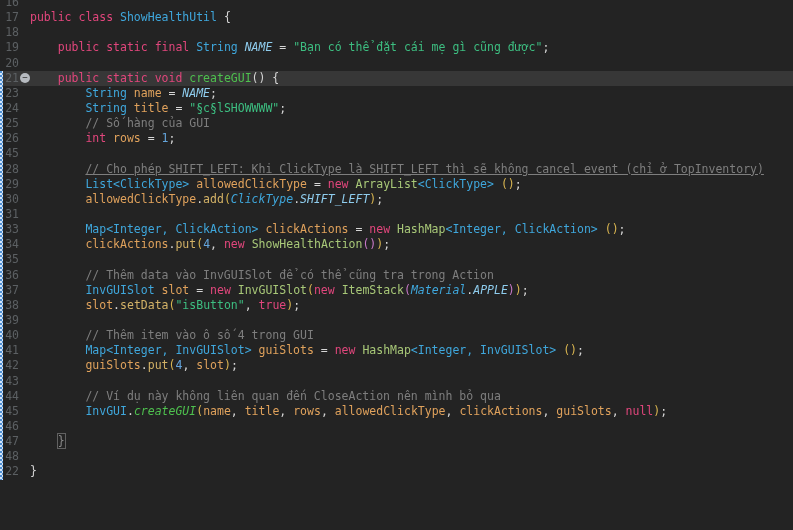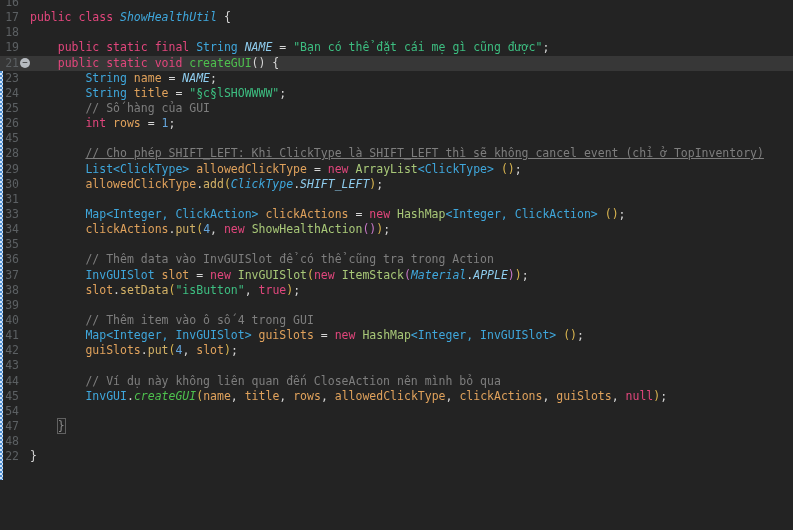--- a/index.html
+++ b/index.html
@@ -33,23 +33,24 @@
     background-size:4px 4px;
   }
 </style>
 </head>
 <body>
 
 <div class="editor">
   <div class="change-bar" style="top: 70.7143px; height: 408.857px;"></div>
   <div class="lines">
       <div class="line"><div class="gutter"><span class="num">16</span></div><div class="code"></div></div>
-      <div class="line"><div class="gutter"><span class="num">17</span></div><div class="code"><span class="tok" style="color: rgb(225, 70, 124);">public class </span><span class="tok" style="color: rgb(63, 167, 220); font-style: italic;">ShowHealthUtil</span><span class="tok" style="color: rgb(214, 214, 214);"> {</span></div></div>
+      <div class="line"><div class="gutter"><span class="num">17</span></div><div class="code"><span class="tok" style="color: rgb(225, 70, 124);">public class </span><span class="tok" style="color: rgb(63, 167, 220);">ShowHealthUtil</span><span class="tok" style="color: rgb(214, 214, 214);"> {</span></div></div>
       <div class="line"><div class="gutter"><span class="num">18</span></div><div class="code"></div></div>
       <div class="line"><div class="gutter"><span class="num">19</span></div><div class="code"><span class="tok" style="color: rgb(214, 214, 214);">    </span><span class="tok" style="color: rgb(225, 70, 124);">public static final </span><span class="tok" style="color: rgb(63, 167, 220);">String </span><span class="tok it" style="color: rgb(143, 205, 238);">NAME</span><span class="tok" style="color: rgb(214, 214, 214);"> = </span><span class="tok" style="color: rgb(61, 190, 129);">"Bạn có thể đặt cái mẹ gì cũng được"</span><span class="tok" style="color: rgb(214, 214, 214);">;</span></div></div>
+      <div class="line"><div class="gutter"><span class="num">20</span></div><div class="code"></div></div>
       <div class="line hl"><div class="gutter"><span class="num">21</span><span class="fold">−</span></div><div class="code"><span class="tok" style="color: rgb(214, 214, 214);">    </span><span class="tok" style="color: rgb(225, 70, 124);">public static void </span><span class="tok" style="color: rgb(78, 192, 78);">createGUI</span><span class="tok" style="color: rgb(214, 214, 214);">() {</span></div></div>
       <div class="line"><div class="gutter"><span class="num">23</span></div><div class="code"><span class="tok" style="color: rgb(214, 214, 214);">        </span><span class="tok" style="color: rgb(63, 167, 220);">String </span><span class="tok" style="color: rgb(224, 162, 92);">name</span><span class="tok" style="color: rgb(214, 214, 214);"> = </span><span class="tok it" style="color: rgb(143, 205, 238);">NAME</span><span class="tok" style="color: rgb(214, 214, 214);">;</span></div></div>
       <div class="line"><div class="gutter"><span class="num">24</span></div><div class="code"><span class="tok" style="color: rgb(214, 214, 214);">        </span><span class="tok" style="color: rgb(63, 167, 220);">String </span><span class="tok" style="color: rgb(224, 162, 92);">title</span><span class="tok" style="color: rgb(214, 214, 214);"> = </span><span class="tok" style="color: rgb(61, 190, 129);">"§c§lSHOWWWW"</span><span class="tok" style="color: rgb(214, 214, 214);">;</span></div></div>
       <div class="line"><div class="gutter"><span class="num">25</span></div><div class="code"><span class="tok" style="color: rgb(214, 214, 214);">        </span><span class="tok" style="color: rgb(126, 126, 126);">// Số hàng của GUI</span></div></div>
       <div class="line"><div class="gutter"><span class="num">26</span></div><div class="code"><span class="tok" style="color: rgb(214, 214, 214);">        </span><span class="tok" style="color: rgb(225, 70, 124);">int </span><span class="tok" style="color: rgb(224, 162, 92);">rows</span><span class="tok" style="color: rgb(214, 214, 214);"> = </span><span class="tok" style="color: rgb(100, 165, 220);">1</span><span class="tok" style="color: rgb(214, 214, 214);">;</span></div></div>
       <div class="line"><div class="gutter"><span class="num">45</span></div><div class="code"></div></div>
       <div class="line"><div class="gutter"><span class="num">28</span></div><div class="code"><span class="tok" style="color: rgb(214, 214, 214);">        </span><span class="tok" style="color: rgb(126, 126, 126); text-decoration: underline;">// Cho phép SHIFT_LEFT: Khi ClickType là SHIFT_LEFT thì sẽ không cancel event (chỉ ở TopInventory)</span></div></div>
       <div class="line"><div class="gutter"><span class="num">29</span></div><div class="code"><span class="tok" style="color: rgb(214, 214, 214);">        </span><span class="tok" style="color: rgb(63, 167, 220);">List&lt;ClickType&gt;</span><span class="tok" style="color: rgb(214, 214, 214);"> </span><span class="tok" style="color: rgb(224, 162, 92);">allowedClickType</span><span class="tok" style="color: rgb(214, 214, 214);"> = </span><span class="tok" style="color: rgb(225, 70, 124);">new </span><span class="tok" style="color: rgb(168, 200, 120);">ArrayList</span><span class="tok" style="color: rgb(63, 167, 220);">&lt;ClickType&gt;</span><span class="tok" style="color: rgb(214, 214, 214);"> </span><span class="tok" style="color: rgb(217, 181, 80);">()</span><span class="tok" style="color: rgb(214, 214, 214);">;</span></div></div>
       <div class="line"><div class="gutter"><span class="num">30</span></div><div class="code"><span class="tok" style="color: rgb(214, 214, 214);">        </span><span class="tok" style="color: rgb(224, 162, 92);">allowedClickType</span><span class="tok" style="color: rgb(214, 214, 214);">.</span><span class="tok" style="color: rgb(211, 178, 103);">add</span><span class="tok" style="color: rgb(217, 181, 80);">(</span><span class="tok it" style="color: rgb(63, 167, 220);">ClickType</span><span class="tok" style="color: rgb(214, 214, 214);">.</span><span class="tok it" style="color: rgb(143, 205, 238);">SHIFT_LEFT</span><span class="tok" style="color: rgb(217, 181, 80);">)</span><span class="tok" style="color: rgb(214, 214, 214);">;</span></div></div>
       <div class="line"><div class="gutter"><span class="num">31</span></div><div class="code"></div></div>
@@ -59,18 +60,18 @@
       <div class="line"><div class="gutter"><span class="num">36</span></div><div class="code"><span class="tok" style="color: rgb(214, 214, 214);">        </span><span class="tok" style="color: rgb(126, 126, 126);">// Thêm data vào InvGUISlot để có thể cũng tra trong Action</span></div></div>
       <div class="line"><div class="gutter"><span class="num">37</span></div><div class="code"><span class="tok" style="color: rgb(214, 214, 214);">        </span><span class="tok" style="color: rgb(63, 167, 220);">InvGUISlot </span><span class="tok" style="color: rgb(224, 162, 92);">slot</span><span class="tok" style="color: rgb(214, 214, 214);"> = </span><span class="tok" style="color: rgb(225, 70, 124);">new </span><span class="tok" style="color: rgb(168, 200, 120);">InvGUISlot</span><span class="tok" style="color: rgb(217, 181, 80);">(</span><span class="tok" style="color: rgb(225, 70, 124);">new </span><span class="tok" style="color: rgb(168, 200, 120);">ItemStack</span><span class="tok" style="color: rgb(200, 120, 200);">(</span><span class="tok it" style="color: rgb(63, 167, 220);">Material</span><span class="tok" style="color: rgb(214, 214, 214);">.</span><span class="tok it" style="color: rgb(143, 205, 238);">APPLE</span><span class="tok" style="color: rgb(200, 120, 200);">)</span><span class="tok" style="color: rgb(217, 181, 80);">)</span><span class="tok" style="color: rgb(214, 214, 214);">;</span></div></div>
       <div class="line"><div class="gutter"><span class="num">38</span></div><div class="code"><span class="tok" style="color: rgb(214, 214, 214);">        </span><span class="tok" style="color: rgb(224, 162, 92);">slot</span><span class="tok" style="color: rgb(214, 214, 214);">.</span><span class="tok" style="color: rgb(211, 178, 103);">setData</span><span class="tok" style="color: rgb(217, 181, 80);">(</span><span class="tok" style="color: rgb(61, 190, 129);">"isButton"</span><span class="tok" style="color: rgb(214, 214, 214);">, </span><span class="tok" style="color: rgb(225, 70, 124);">true</span><span class="tok" style="color: rgb(217, 181, 80);">)</span><span class="tok" style="color: rgb(214, 214, 214);">;</span></div></div>
       <div class="line"><div class="gutter"><span class="num">39</span></div><div class="code"></div></div>
       <div class="line"><div class="gutter"><span class="num">40</span></div><div class="code"><span class="tok" style="color: rgb(214, 214, 214);">        </span><span class="tok" style="color: rgb(126, 126, 126);">// Thêm item vào ô số 4 trong GUI</span></div></div>
       <div class="line"><div class="gutter"><span class="num">41</span></div><div class="code"><span class="tok" style="color: rgb(214, 214, 214);">        </span><span class="tok" style="color: rgb(63, 167, 220);">Map&lt;Integer, InvGUISlot&gt;</span><span class="tok" style="color: rgb(214, 214, 214);"> </span><span class="tok" style="color: rgb(224, 162, 92);">guiSlots</span><span class="tok" style="color: rgb(214, 214, 214);"> = </span><span class="tok" style="color: rgb(225, 70, 124);">new </span><span class="tok" style="color: rgb(168, 200, 120);">HashMap</span><span class="tok" style="color: rgb(63, 167, 220);">&lt;Integer, InvGUISlot&gt;</span><span class="tok" style="color: rgb(214, 214, 214);"> </span><span class="tok" style="color: rgb(217, 181, 80);">()</span><span class="tok" style="color: rgb(214, 214, 214);">;</span></div></div>
       <div class="line"><div class="gutter"><span class="num">42</span></div><div class="code"><span class="tok" style="color: rgb(214, 214, 214);">        </span><span class="tok" style="color: rgb(224, 162, 92);">guiSlots</span><span class="tok" style="color: rgb(214, 214, 214);">.</span><span class="tok" style="color: rgb(211, 178, 103);">put</span><span class="tok" style="color: rgb(217, 181, 80);">(</span><span class="tok" style="color: rgb(100, 165, 220);">4</span><span class="tok" style="color: rgb(214, 214, 214);">, </span><span class="tok" style="color: rgb(224, 162, 92);">slot</span><span class="tok" style="color: rgb(217, 181, 80);">)</span><span class="tok" style="color: rgb(214, 214, 214);">;</span></div></div>
       <div class="line"><div class="gutter"><span class="num">43</span></div><div class="code"></div></div>
       <div class="line"><div class="gutter"><span class="num">44</span></div><div class="code"><span class="tok" style="color: rgb(214, 214, 214);">        </span><span class="tok" style="color: rgb(126, 126, 126);">// Ví dụ này không liên quan đến CloseAction nên mình bỏ qua</span></div></div>
       <div class="line"><div class="gutter"><span class="num">45</span></div><div class="code"><span class="tok" style="color: rgb(214, 214, 214);">        </span><span class="tok" style="color: rgb(63, 167, 220);">InvGUI</span><span class="tok" style="color: rgb(214, 214, 214);">.</span><span class="tok it" style="color: rgb(78, 192, 78);">createGUI</span><span class="tok" style="color: rgb(217, 181, 80);">(</span><span class="tok" style="color: rgb(224, 162, 92);">name</span><span class="tok" style="color: rgb(214, 214, 214);">, </span><span class="tok" style="color: rgb(224, 162, 92);">title</span><span class="tok" style="color: rgb(214, 214, 214);">, </span><span class="tok" style="color: rgb(224, 162, 92);">rows</span><span class="tok" style="color: rgb(214, 214, 214);">, </span><span class="tok" style="color: rgb(224, 162, 92);">allowedClickType</span><span class="tok" style="color: rgb(214, 214, 214);">, </span><span class="tok" style="color: rgb(224, 162, 92);">clickActions</span><span class="tok" style="color: rgb(214, 214, 214);">, </span><span class="tok" style="color: rgb(224, 162, 92);">guiSlots</span><span class="tok" style="color: rgb(214, 214, 214);">, </span><span class="tok" style="color: rgb(225, 70, 124);">null</span><span class="tok" style="color: rgb(217, 181, 80);">)</span><span class="tok" style="color: rgb(214, 214, 214);">;</span></div></div>
-      <div class="line"><div class="gutter"><span class="num">54</span></div><div class="code"></div></div>
+      <div class="line"><div class="gutter"><span class="num">46</span></div><div class="code"></div></div>
       <div class="line"><div class="gutter"><span class="num">47</span></div><div class="code"><span class="tok" style="color: rgb(214, 214, 214);">    </span><span class="tok boxed" style="color: rgb(138, 138, 138);">}</span></div></div>
       <div class="line"><div class="gutter"><span class="num">48</span></div><div class="code"></div></div>
       <div class="line"><div class="gutter"><span class="num">22</span></div><div class="code"><span class="tok" style="color: rgb(214, 214, 214);">}</span></div></div>
     </div>
 </div>
 
 </body></html>

